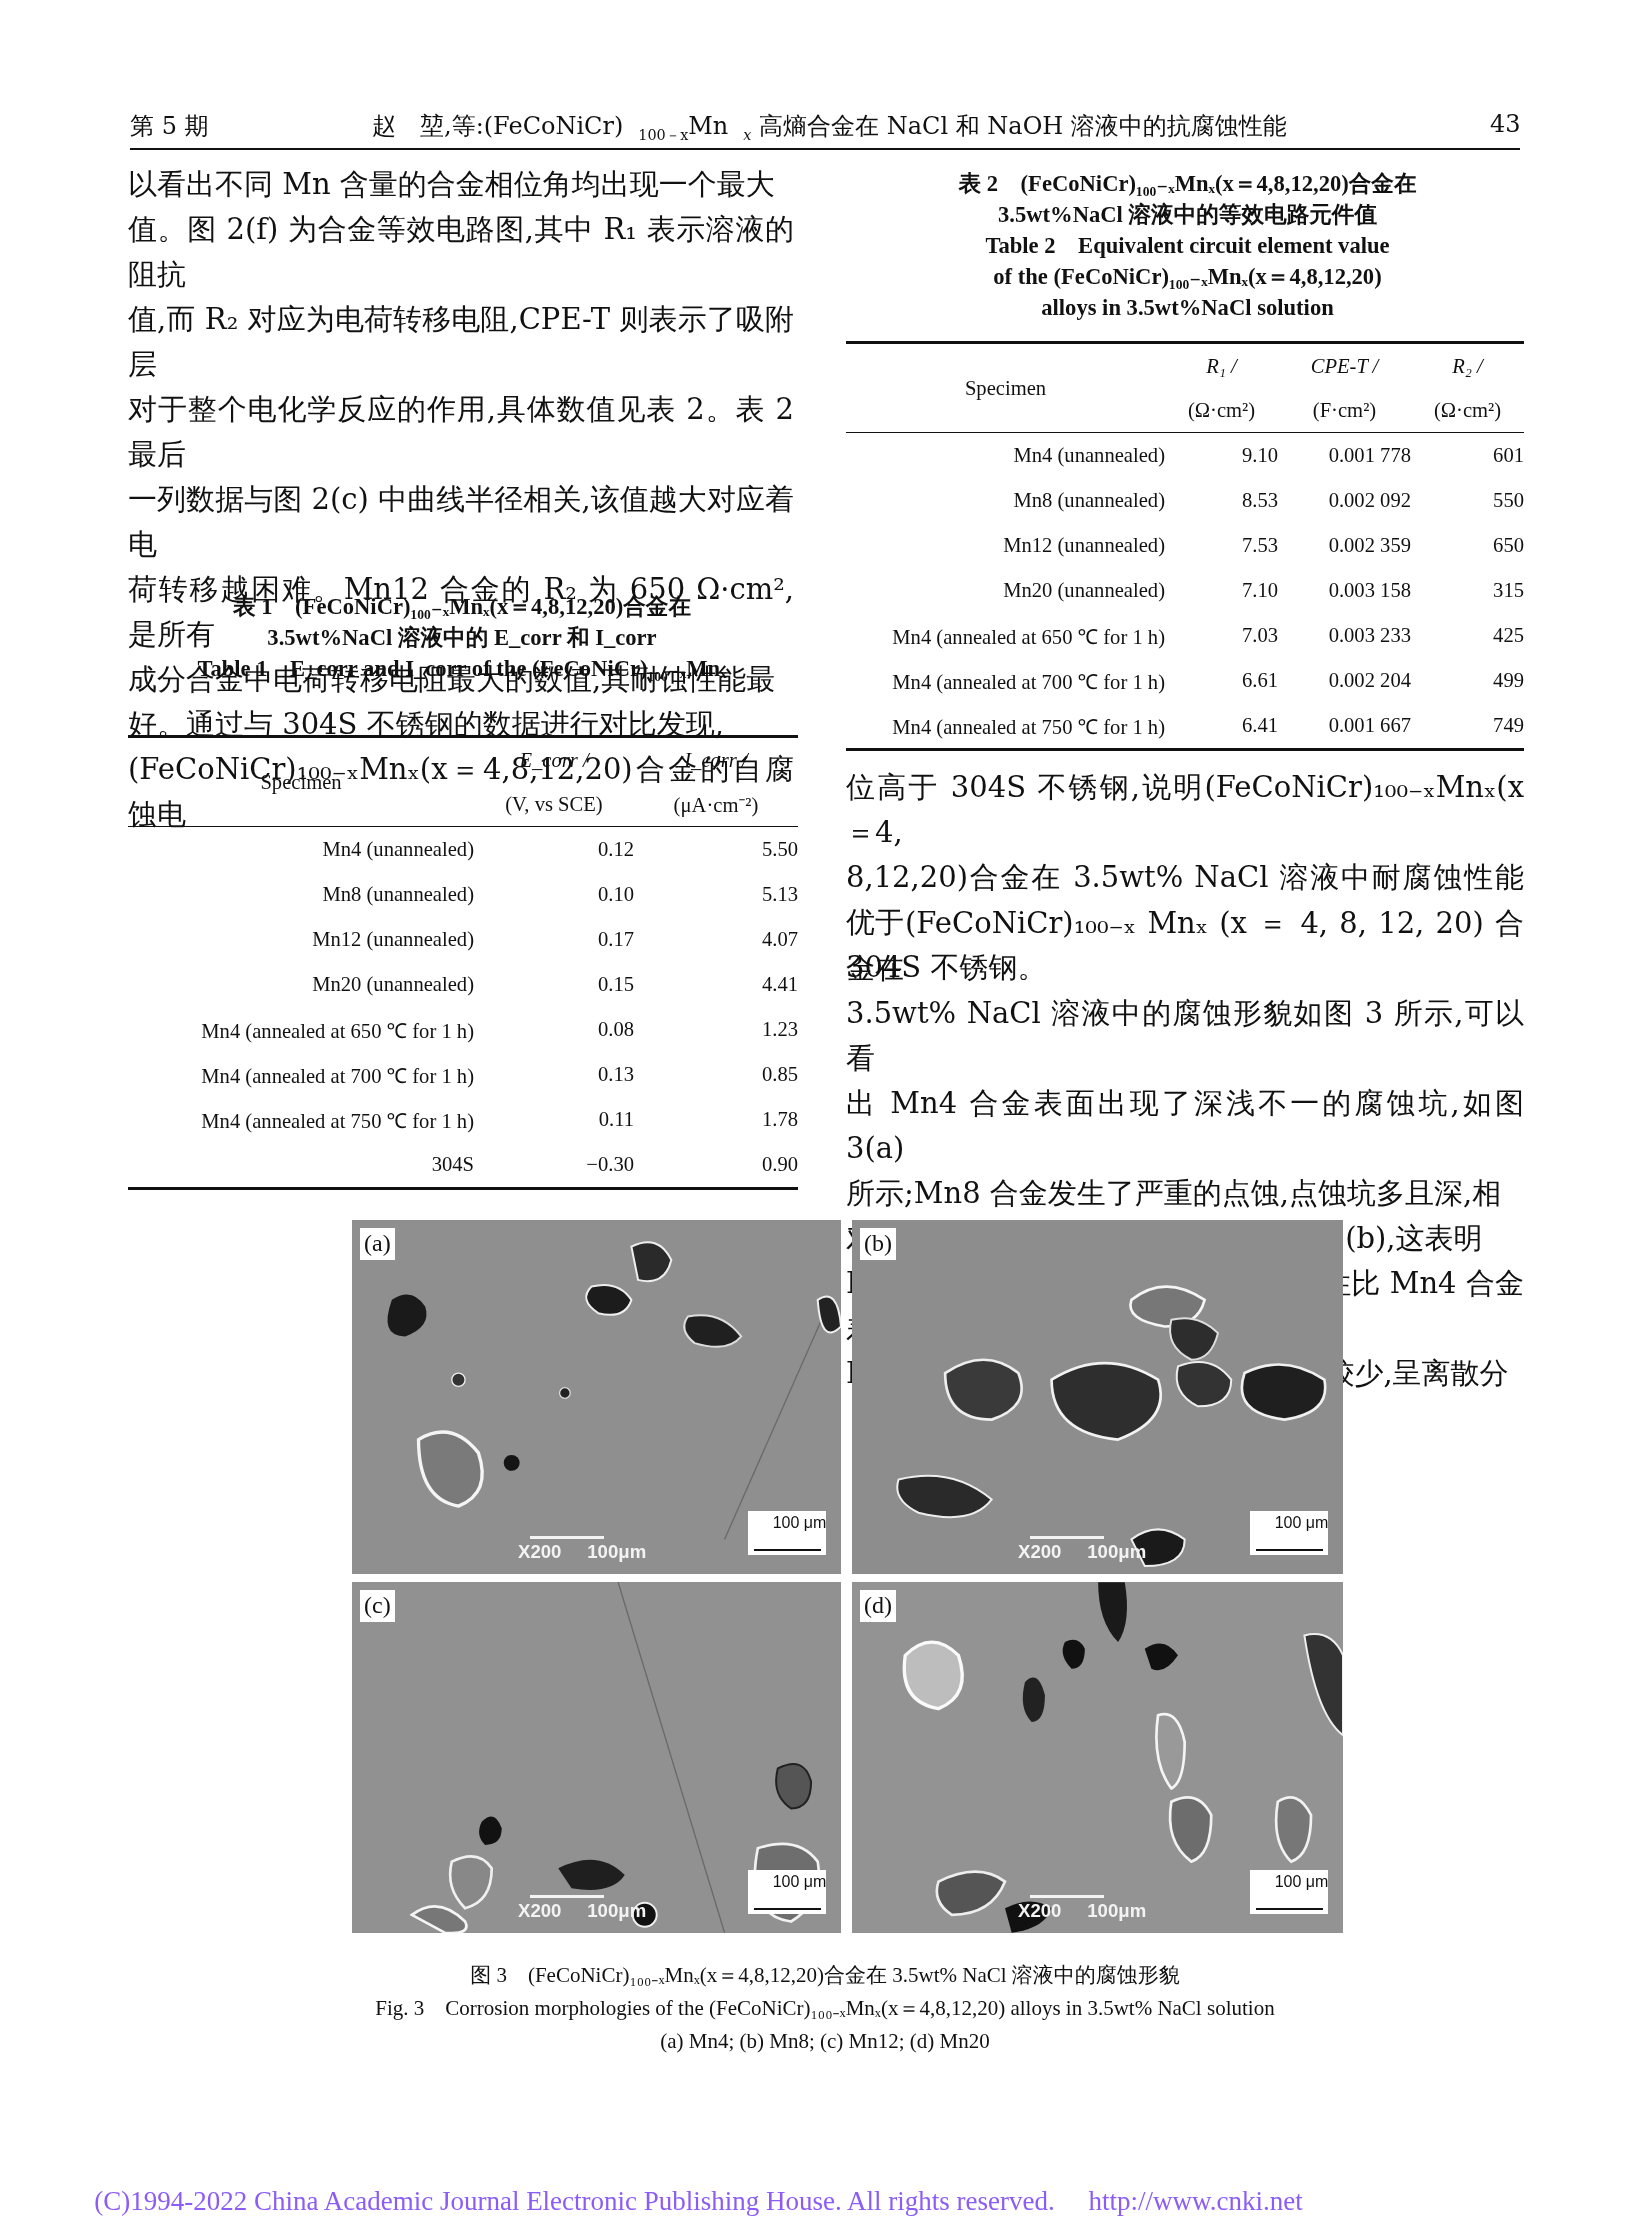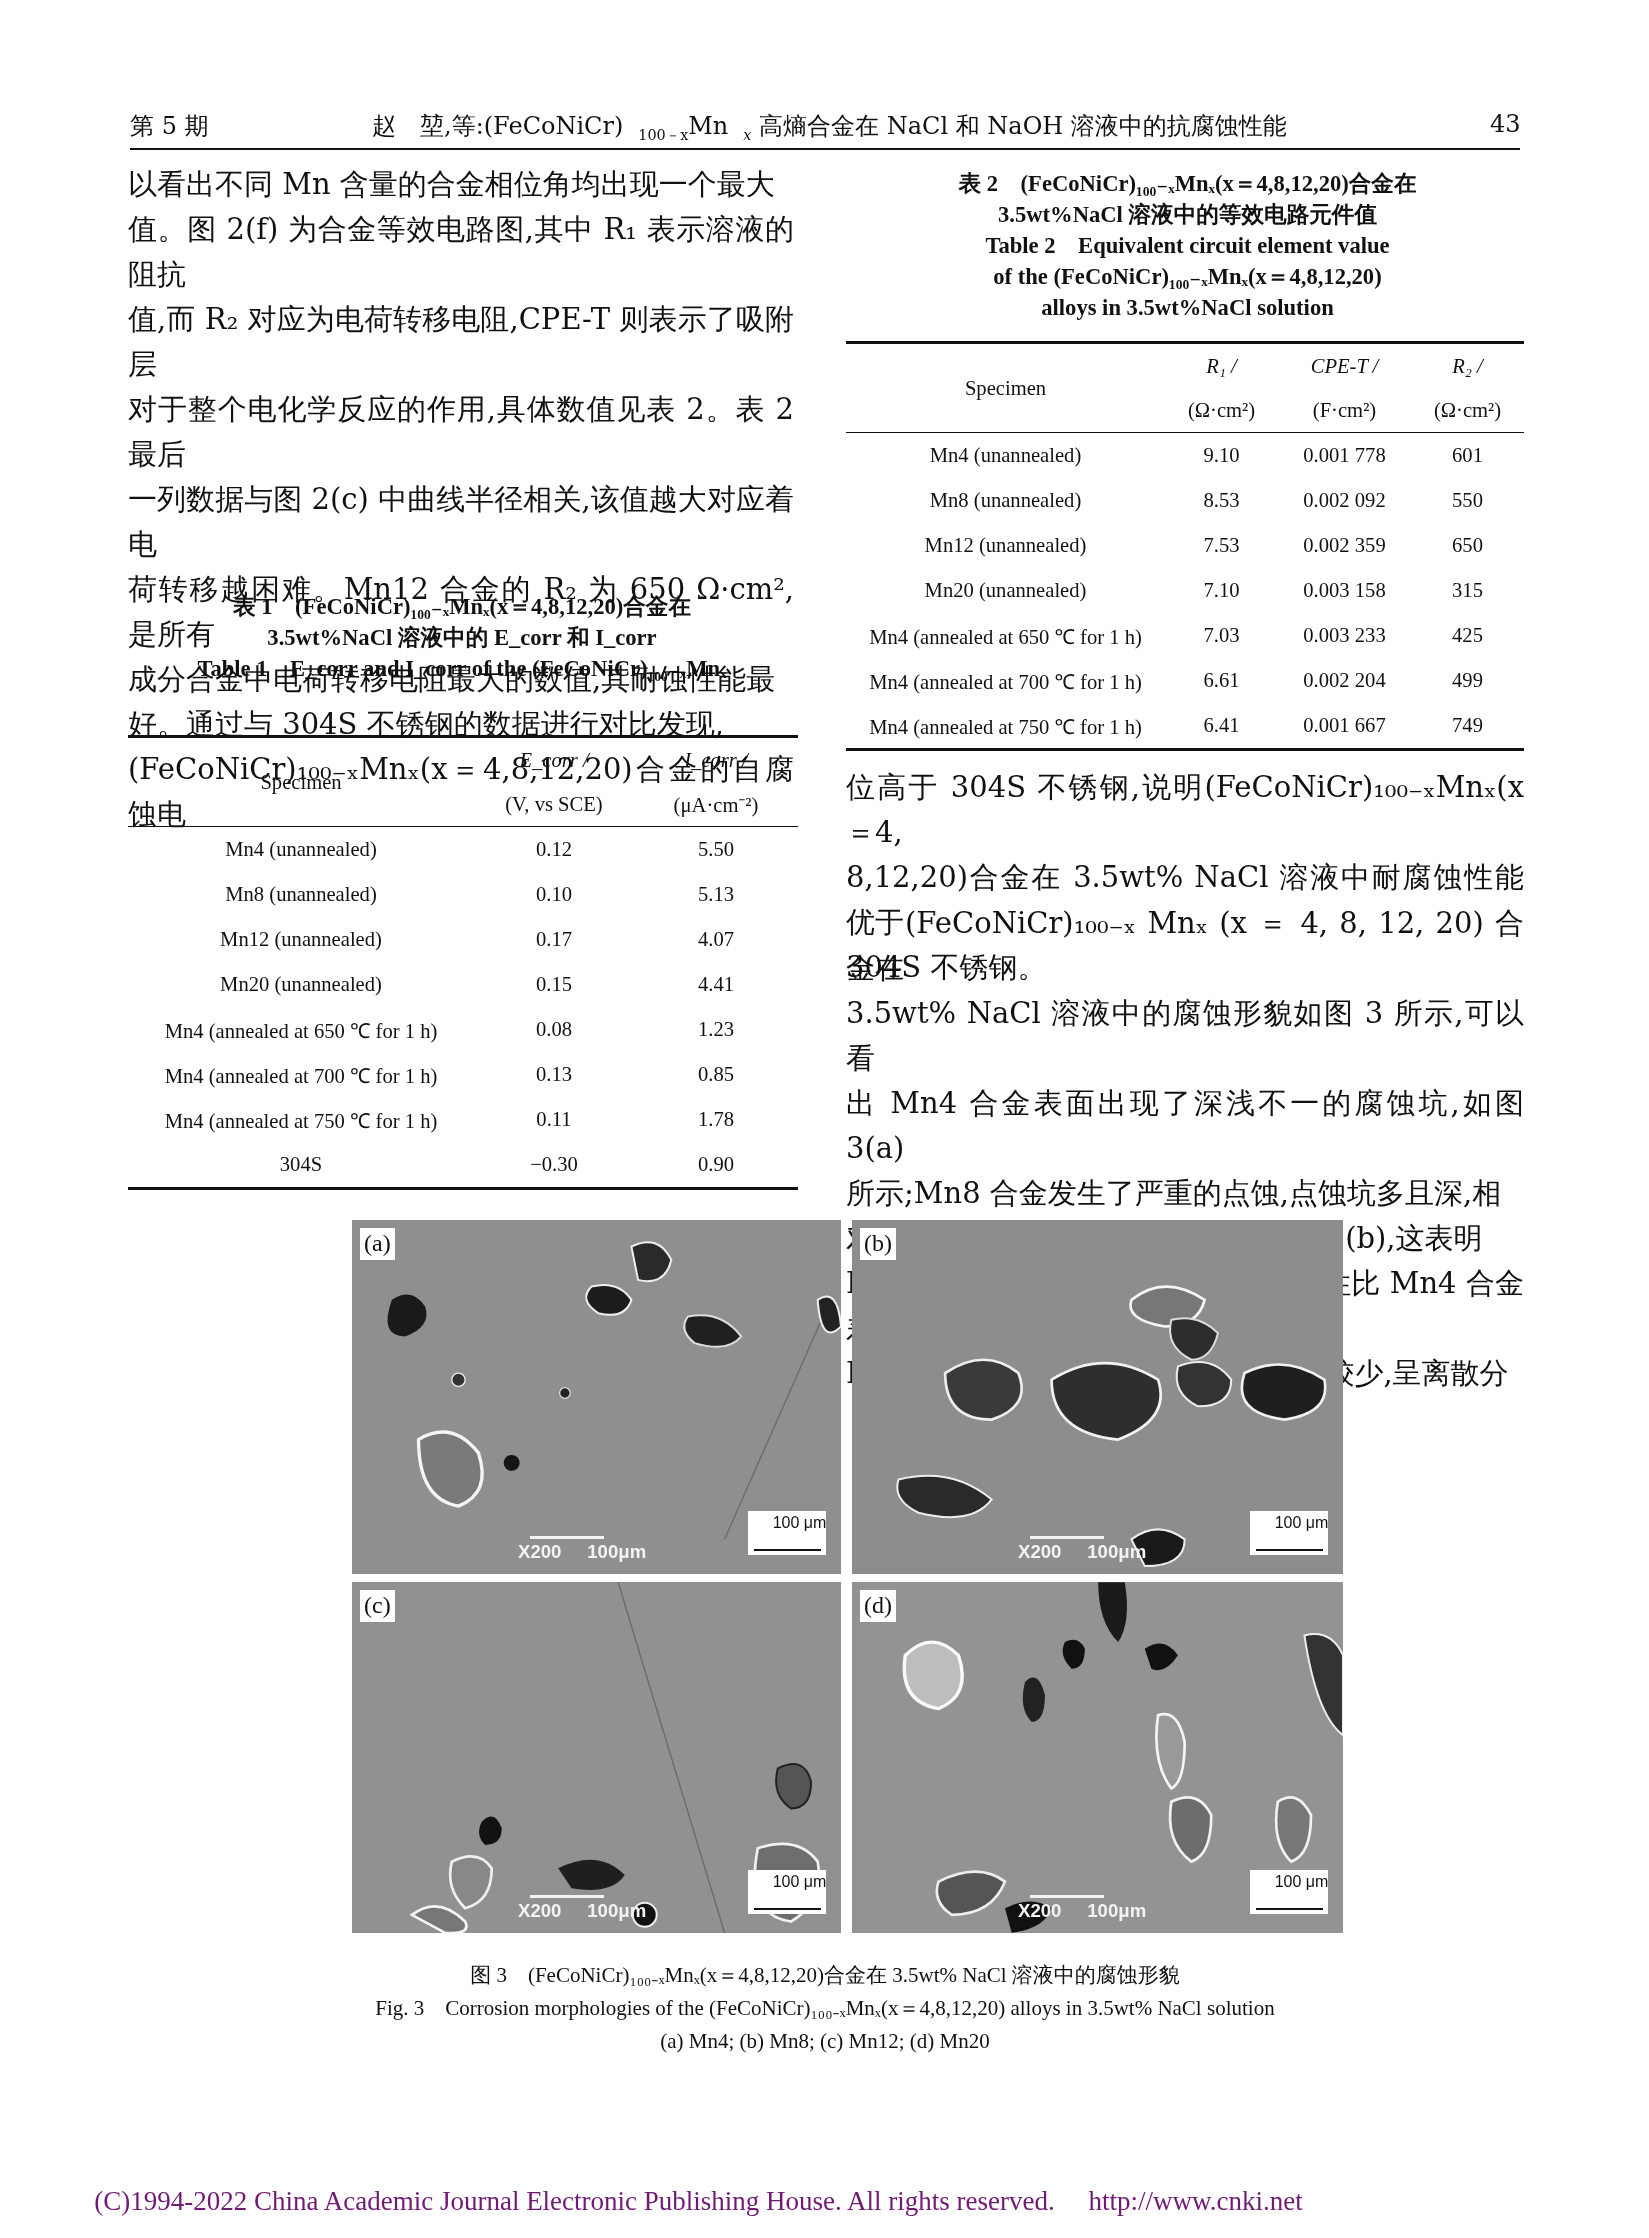--- a/index.html
+++ b/index.html
@@ -17,35 +17,35 @@
   .indent{text-indent:59px;}
   
   .tcap{font-family:"Liberation Serif","DejaVu Serif",serif;font-weight:bold;font-size:22.6px;
         line-height:31px;text-align:center;}
   table{border-collapse:collapse;font-family:"Liberation Serif",serif;font-size:20.6px;}
   td,th{text-align:center;font-weight:normal;padding:0;}
   .thick{border-top:3.3px solid #111;}
   .thin{border-top:1.3px solid #111;}
   .thickb{border-bottom:3.3px solid #111;}
   .hrow td{height:44px;}
-  .drow td{height:45px;}
+  .drow td{height:45px;text-align:right;}
   
   .fig{background:#8e8e8e;overflow:hidden;}
   .fig svg{width:100%;height:100%;display:block;}
   .plabel{position:absolute;left:8px;top:8px;background:#fff;font-family:"Liberation Serif",serif;
           font-size:24px;padding:1.3px 4px;line-height:29px;}
   .scalebox{position:absolute;right:14.6px;bottom:18.6px;background:#fff;width:78px;height:44px;
             font-family:"Liberation Sans",sans-serif;font-size:16px;text-align:right;line-height:24px;}
   .scalebox .bar{position:absolute;left:5.3px;right:5.3px;bottom:4.7px;height:2px;background:#111;}
   .semtxt{position:absolute;bottom:10.6px;left:166px;color:#f3f3f3;font-family:"Liberation Sans",sans-serif;
           font-weight:bold;font-size:18.6px;white-space:pre;}
   .sembar{position:absolute;bottom:35px;left:178px;width:74px;height:2.7px;background:#f3f3f3;}
   .fcap{font-family:"Liberation Serif",serif;font-size:21px;text-align:center;line-height:33px;}
   #footer{left:0;top:2183px;width:1397px;text-align:center;font-family:"Liberation Serif",serif;
-          font-size:27px;color:#701a75;}
+          font-size:27px;color:#8b5cf6;}
 </style>
 </head>
 <body>
 
 <div class="abs hdr" style="left:130px;">第 5 期</div>
 <div class="abs hdr" style="left:372px;white-space:nowrap;">
   <span>赵　堃,等:</span><span>(FeCoNiCr)</span><sub>100－x</sub><span>Mn</span><sub class="ital">x</sub><span> 高熵合金在 NaCl 和 NaOH 溶液中的抗腐蚀性能</span>
 </div>
 <div class="abs hdr" style="left:1490px;">43</div>
 <div id="hdr-rule" class="abs"></div>

